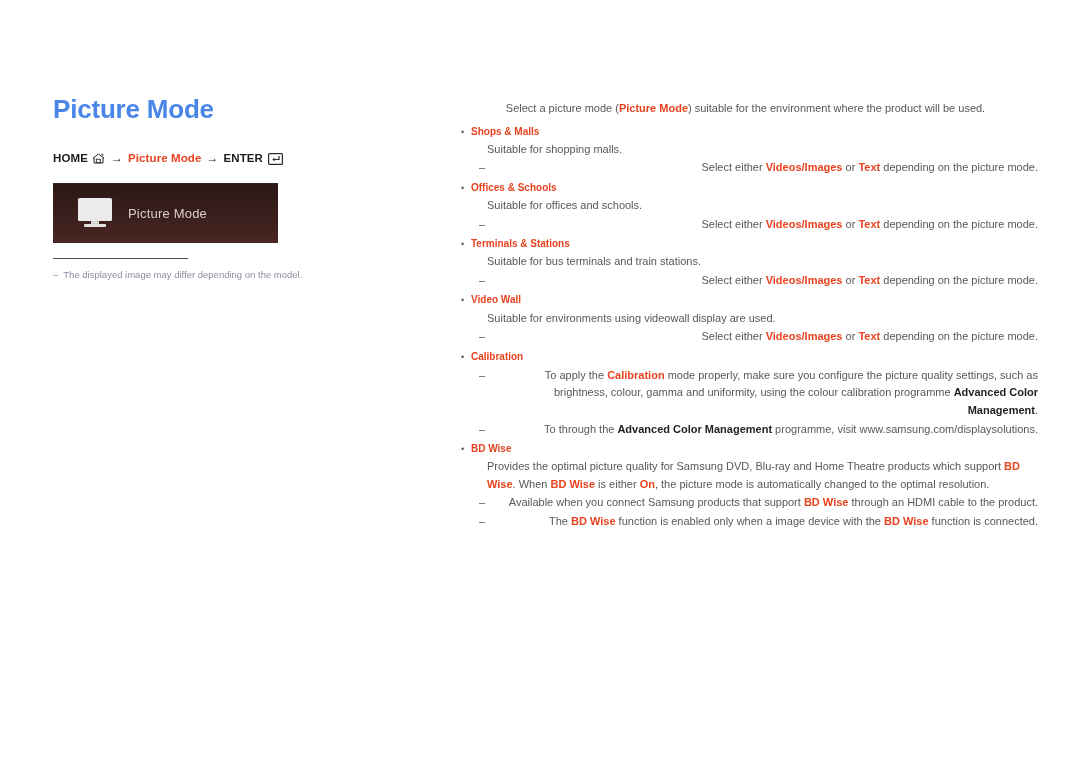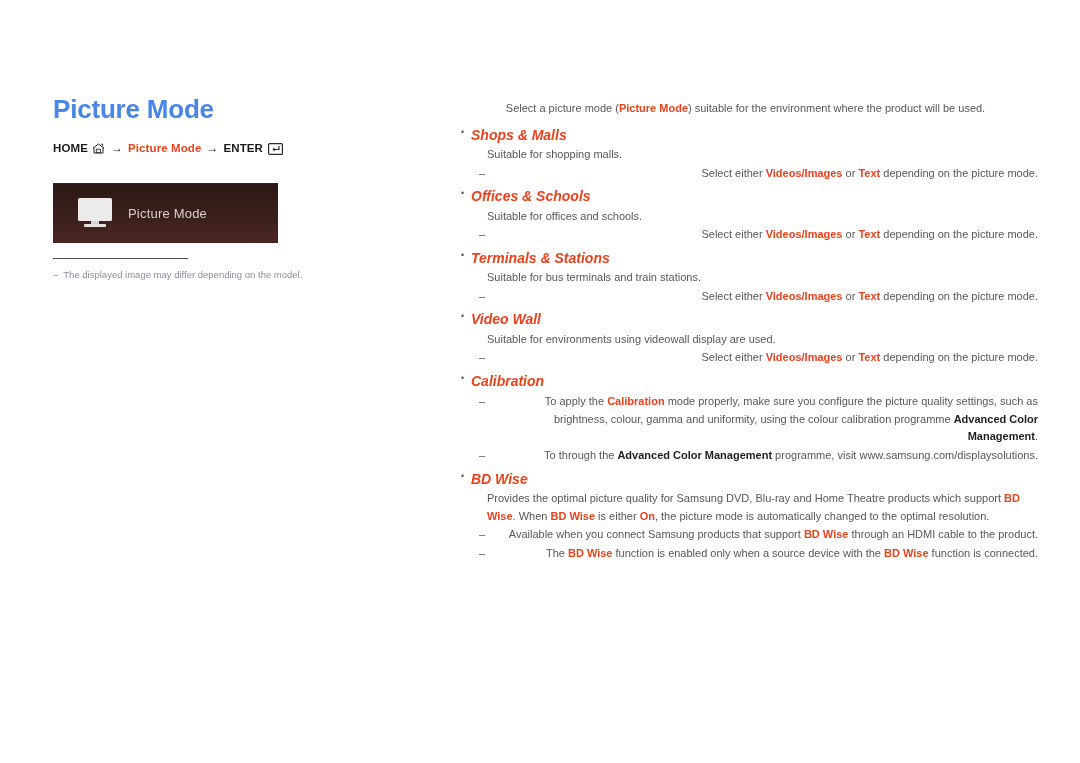--- a/index.html
+++ b/index.html
@@ -27,21 +27,21 @@
     font-size: 26px;
     font-weight: bold;
     color: #4a86e8;
     letter-spacing: -0.2px;
     line-height: 1.1;
     margin: 0;
     padding: 0;
   }
 
   #nav-path {
-    margin-top: 17px;
+    margin-top: 27px;
     font-size: 11.5px;
     font-weight: bold;
     color: #1a1a1a;
     letter-spacing: 0.1px;
     white-space: nowrap;
     display: flex;
     align-items: center;
     gap: 0px;
   }
   #nav-path .seg { display: inline-block; }
@@ -165,25 +165,24 @@
     width: 18px;
     flex: 0 0 18px;
     color: #58585a;
     font-size: 9px;
     line-height: 1.9;
     text-align: left;
     padding-left: 8px;
     box-sizing: border-box;
   }
   .bullet-title {
-    font-size: 14px;
+    font-size: 10px;
     font-weight: bold;
     color: #e8431f;
     line-height: 1.6;
-    font-style: italic;
   }
 
   .desc {
     margin-left: 34px;
     font-size: 11px;
     color: #58585a;
     line-height: 1.6;
   }
 
   .sub-row {
@@ -331,17 +330,17 @@
     </div>
     <div class="desc">
       <span>Provides the optimal picture quality for Samsung DVD, Blu-ray and Home Theatre products which support </span><b class="red">BD Wise</b><span>. When </span><b class="red">BD Wise</b><span> is either </span><b class="red">On</b><span>, the picture mode is automatically changed to the optimal resolution.</span>
     </div>
     <div class="sub-row">
       <span class="sub-dash">–</span>
       <span class="sub-text"><span>Available when you connect Samsung products that support </span><b class="red">BD Wise</b><span> through an HDMI cable to the product.</span></span>
     </div>
     <div class="sub-row">
       <span class="sub-dash">–</span>
-      <span class="sub-text"><span>The </span><b class="red">BD Wise</b><span> function is enabled only when a source device with the </span><b class="red">BD Wise</b><span> function is connected.</span></span>
+      <span class="sub-text"><span>The </span><b class="red">BD Wise</b><span> function is enabled only when a image device with the </span><b class="red">BD Wise</b><span> function is connected.</span></span>
     </div>
   </div>
 
 </div>
 
 </body></html>

